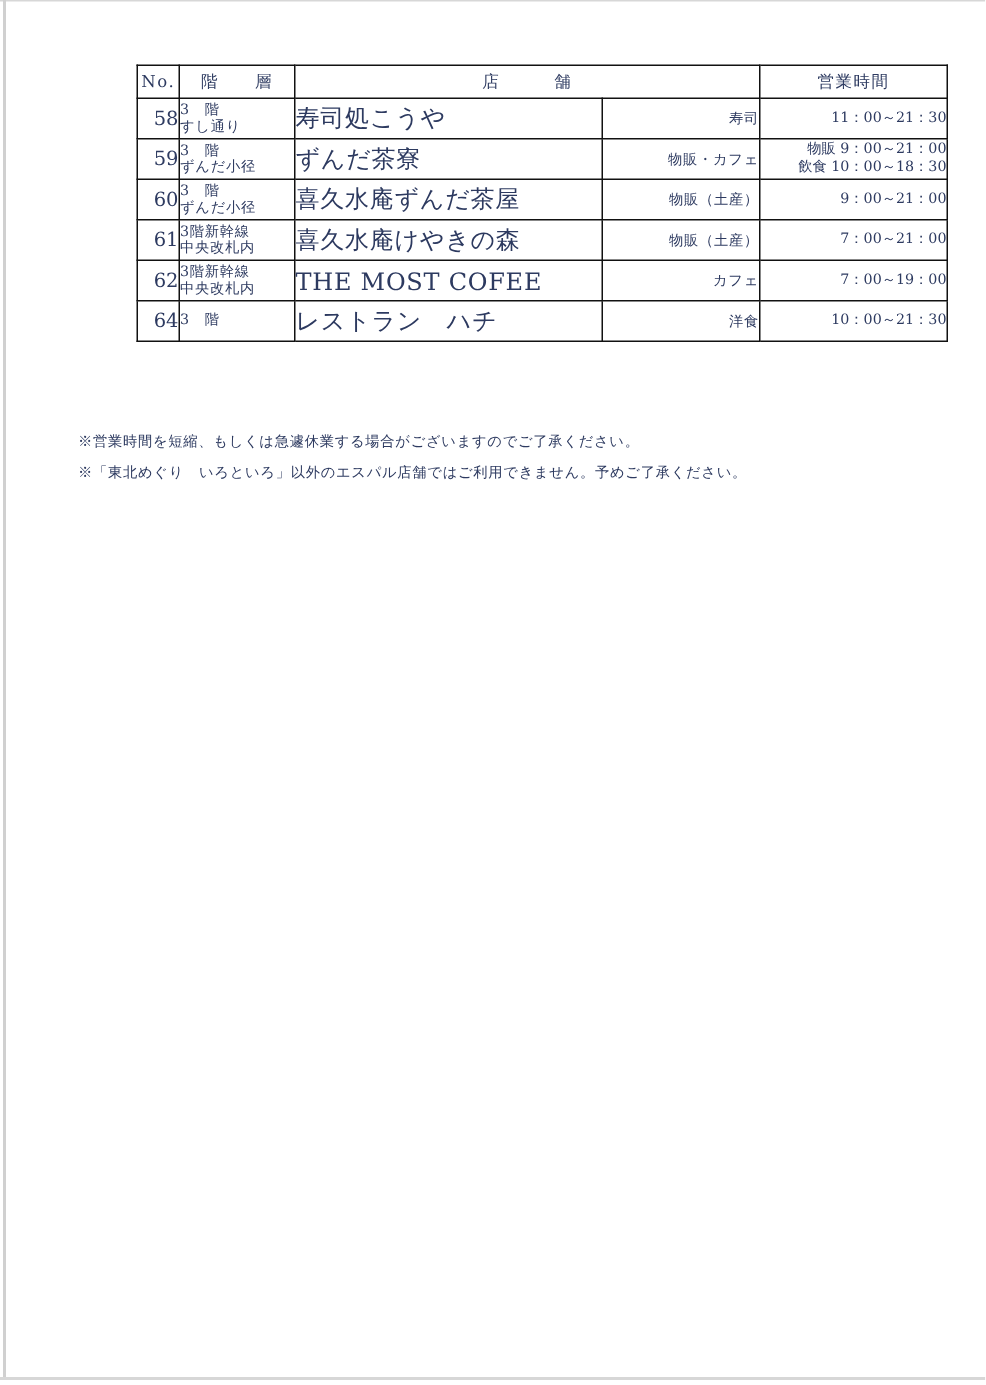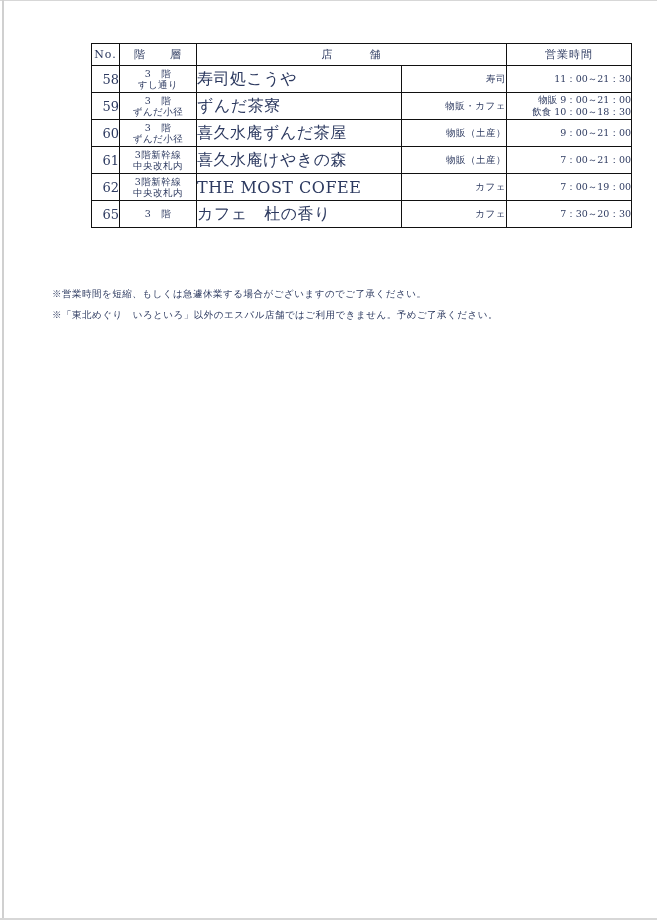--- a/index.html
+++ b/index.html
@@ -33,21 +33,21 @@
   col.c-floor{width:77px;}
   col.c-shop{width:205px;}
   col.c-cat{width:105px;}
   col.c-hours{width:125px;}
 
   tr.hdr{height:22px;}
   tr.row{height:27px;}
 
   .th-cell{font-size:11px;text-align:center;letter-spacing:1px;}
   .td-no{font-size:13px;text-align:right;padding-right:3px;}
-  .td-floor{font-size:9.5px;text-align:center;line-height:1.2;white-space:pre-line;letter-spacing:0.5px;}
+  .td-floor{font-size:9.5px;text-align:left;line-height:1.2;white-space:pre-line;letter-spacing:0.5px;}
   .td-shop{font-size:16px;text-align:left;padding-left:8px;letter-spacing:0.5px;}
   .td-cat{font-size:9.5px;text-align:right;padding-left:8px;letter-spacing:0.5px;}
   .td-hours{font-size:9.5px;text-align:right;line-height:1.25;white-space:pre-line;}
 
   .footnote{
     position:absolute;left:52px;
     font-size:9.5px;letter-spacing:0.5px;color:#2d3a60;
     white-space:nowrap;
   }
   .fn1{top:288px;}
@@ -112,24 +112,24 @@
     </tr>
     <tr class="row">
       <td class="td-no">62</td>
       <td class="td-floor">3階新幹線
 中央改札内</td>
       <td class="td-shop">THE MOST COFEE</td>
       <td class="td-cat">カフェ</td>
       <td class="td-hours">7：00～19：00</td>
     </tr>
     <tr class="row">
-      <td class="td-no">65</td>
+      <td class="td-no">64</td>
       <td class="td-floor">3　階</td>
-      <td class="td-shop">カフェ　杜の香り</td>
-      <td class="td-cat">カフェ</td>
-      <td class="td-hours">7：30～20：30</td>
+      <td class="td-shop">レストラン　ハチ</td>
+      <td class="td-cat">洋食</td>
+      <td class="td-hours">10：00～21：30</td>
     </tr>
   </tbody>
     </table>
 
   <div class="footnote fn1">※営業時間を短縮、もしくは急遽休業する場合がございますのでご了承ください。</div>
   <div class="footnote fn2">※「東北めぐり　いろといろ」以外のエスパル店舗ではご利用できません。予めご了承ください。</div>
 </div>
 
 </body></html>

